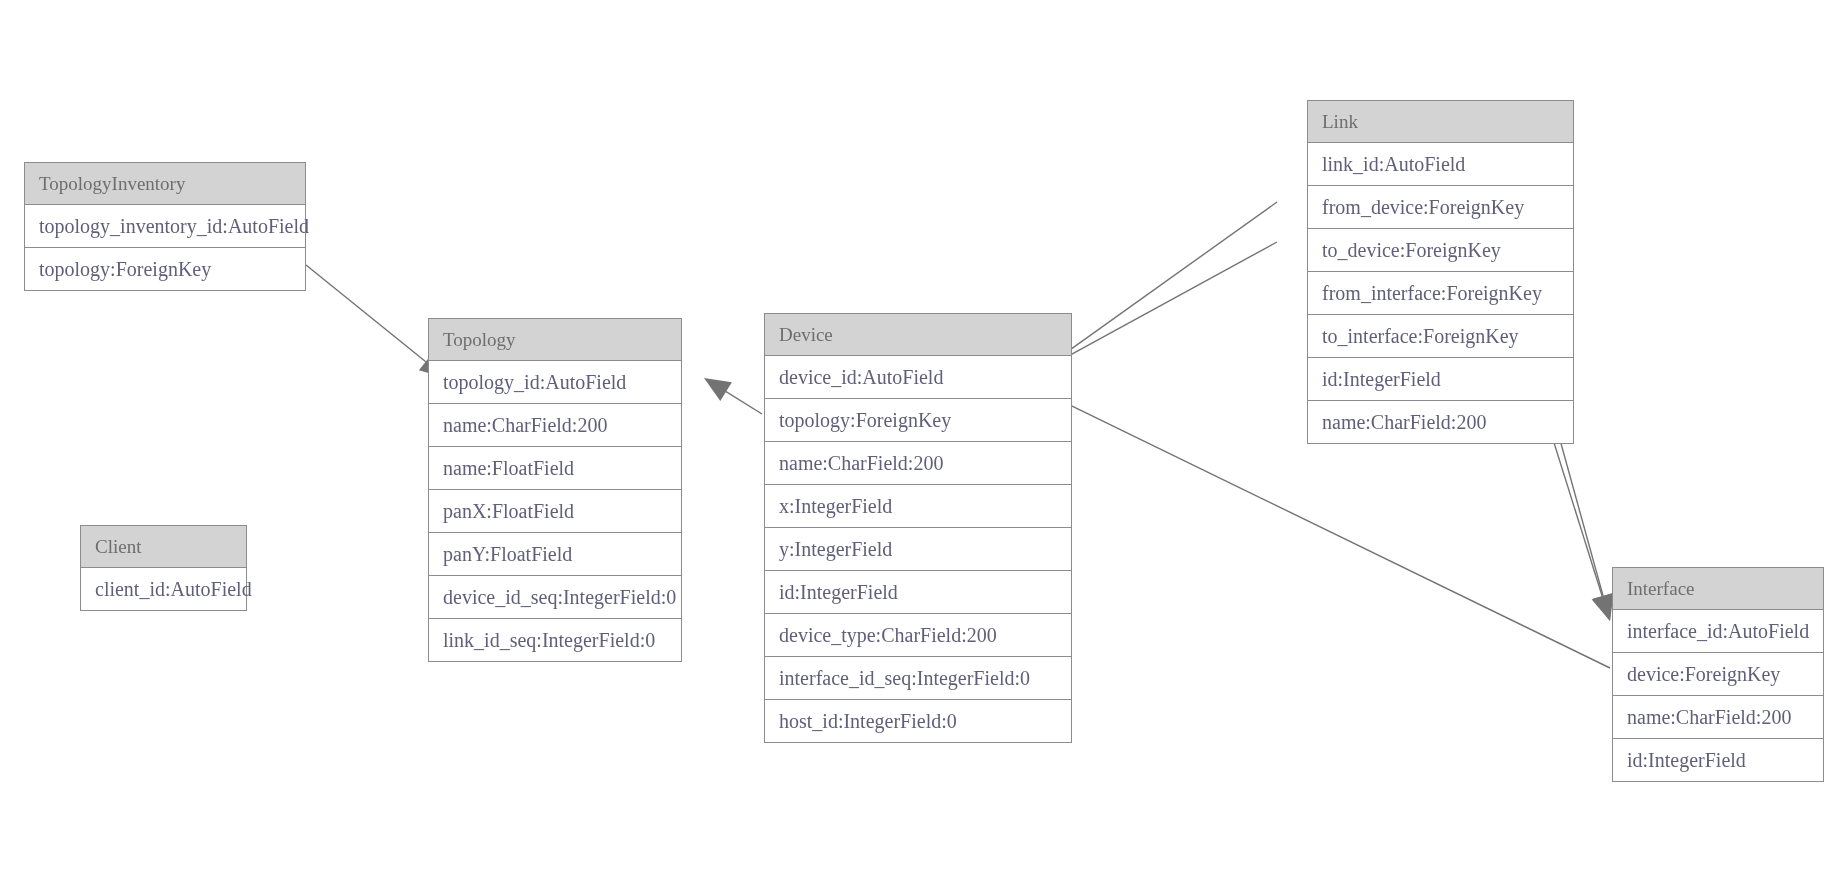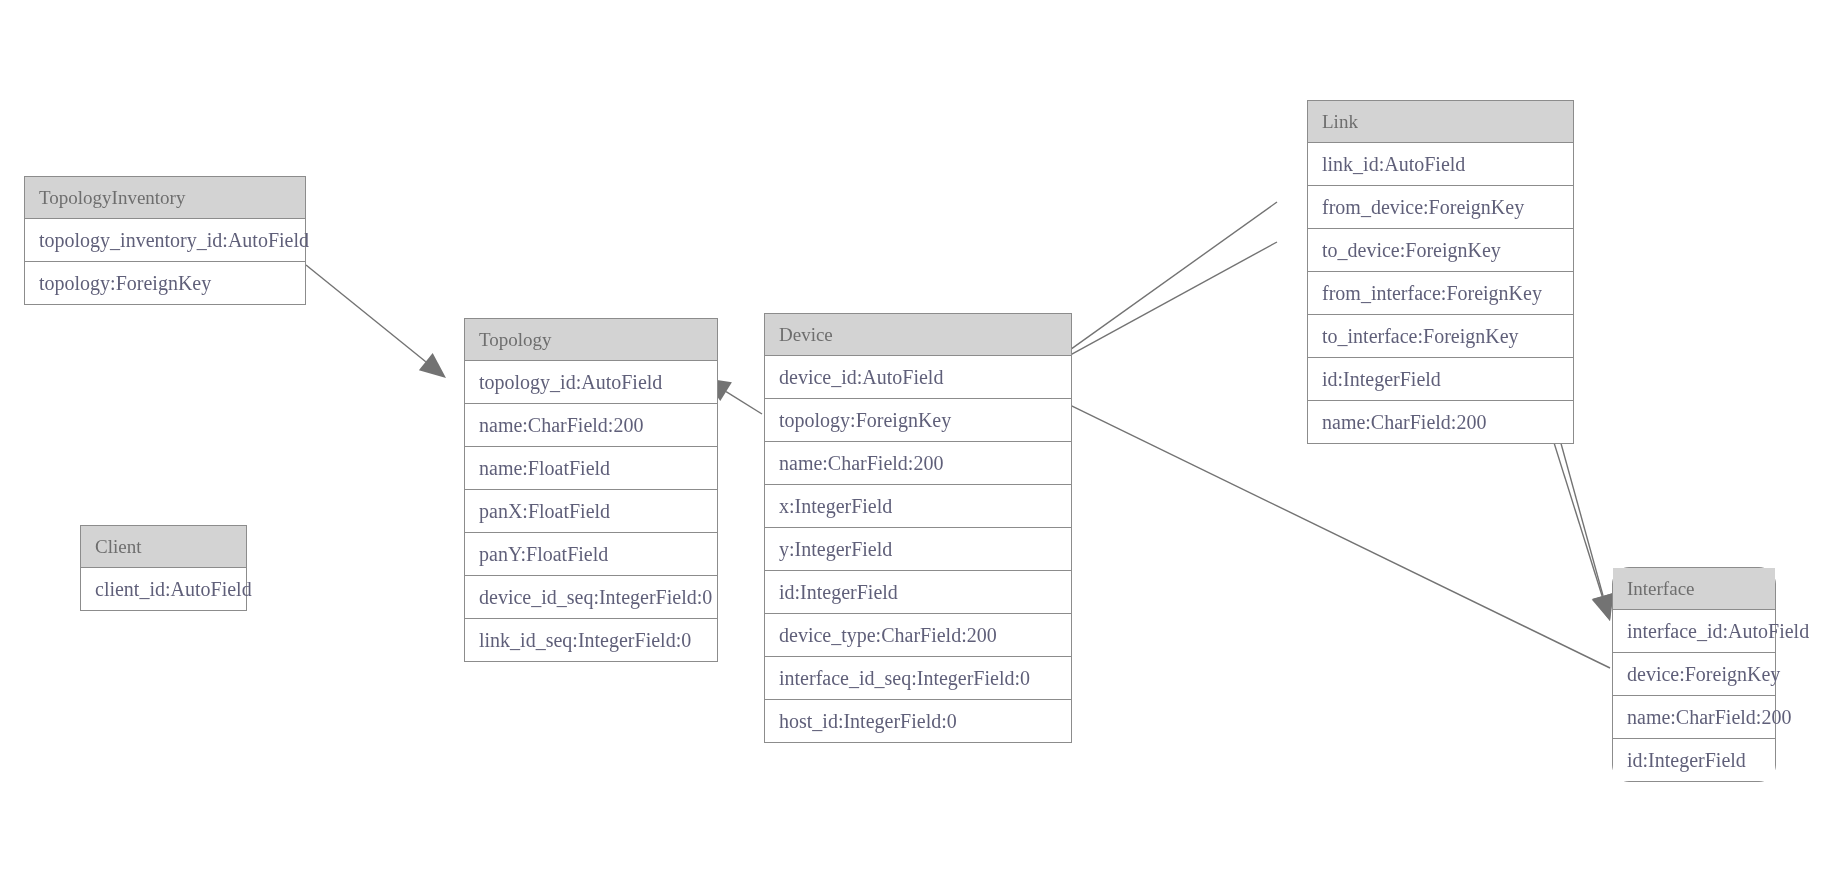--- a/index.html
+++ b/index.html
@@ -84,30 +84,30 @@
         <line x1="1610" y1="668" x2="1062.3766290309559" y2="401.3812659730398" stroke="#737373" stroke-width="1.4"></line>
         <polygon points="1039,390 1067.1917800195497,391.49115369071234 1057.561478042362,411.2713782553672" fill="#737373"></polygon>
         <line x1="1517" y1="284" x2="1603.0834629091219" y2="595.9368494663878" stroke="#737373" stroke-width="1.4"></line>
         <polygon points="1610,621 1592.4798222987474,598.8630766971439 1613.6871035194963,593.0106222356317" fill="#737373"></polygon>
         <line x1="1517" y1="325" x2="1602.2066875393893" y2="596.1954786199917" stroke="#737373" stroke-width="1.4"></line>
         <polygon points="1610,621 1591.7124669555396,599.492649276404 1612.700908123239,592.8983079635794" fill="#737373"></polygon>
       </g>
   </svg>
 
   <div id="entity-layer">
-      <div class="entity" style="left: 24px; top: 176px; width: 282px;">
+      <div class="entity" style="left: 24px; top: 162px; width: 282px;">
         <div class="entity-header">TopologyInventory</div>
         <div class="entity-field">topology_inventory_id:AutoField</div>
         <div class="entity-field">topology:ForeignKey</div>
       </div>
       <div class="entity" style="left: 80px; top: 525px; width: 167px;">
         <div class="entity-header">Client</div>
         <div class="entity-field">client_id:AutoField</div>
       </div>
-      <div class="entity" style="left: 464px; top: 318px; width: 254px;">
+      <div class="entity" style="left: 428px; top: 318px; width: 254px;">
         <div class="entity-header">Topology</div>
         <div class="entity-field">topology_id:AutoField</div>
         <div class="entity-field">name:CharField:200</div>
         <div class="entity-field">name:FloatField</div>
         <div class="entity-field">panX:FloatField</div>
         <div class="entity-field">panY:FloatField</div>
         <div class="entity-field">device_id_seq:IntegerField:0</div>
         <div class="entity-field">link_id_seq:IntegerField:0</div>
       </div>
       <div class="entity" style="left: 764px; top: 313px; width: 308px;">
@@ -125,21 +125,21 @@
       <div class="entity" style="left: 1279px; top: 100px; width: 267px; margin-left: 28px;">
         <div class="entity-header">Link</div>
         <div class="entity-field">link_id:AutoField</div>
         <div class="entity-field">from_device:ForeignKey</div>
         <div class="entity-field">to_device:ForeignKey</div>
         <div class="entity-field">from_interface:ForeignKey</div>
         <div class="entity-field">to_interface:ForeignKey</div>
         <div class="entity-field">id:IntegerField</div>
         <div class="entity-field">name:CharField:200</div>
       </div>
-      <div class="entity" style="left: 1612px; top: 567px; width: 164px; border-radius: 17px;">
+      <div class="entity" style="left: 1612px; top: 567px; width: 212px;">
         <div class="entity-header">Interface</div>
         <div class="entity-field">interface_id:AutoField</div>
         <div class="entity-field">device:ForeignKey</div>
         <div class="entity-field">name:CharField:200</div>
         <div class="entity-field">id:IntegerField</div>
       </div>
     </div>
 
 </div>
 

